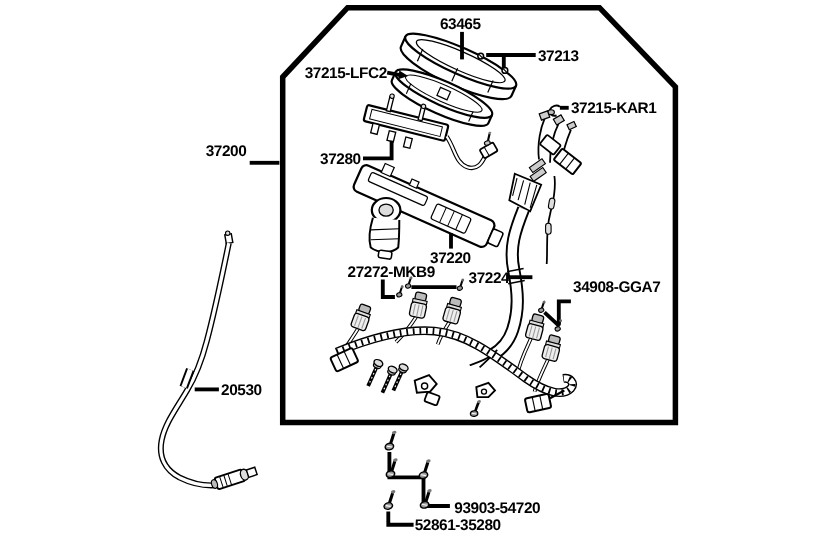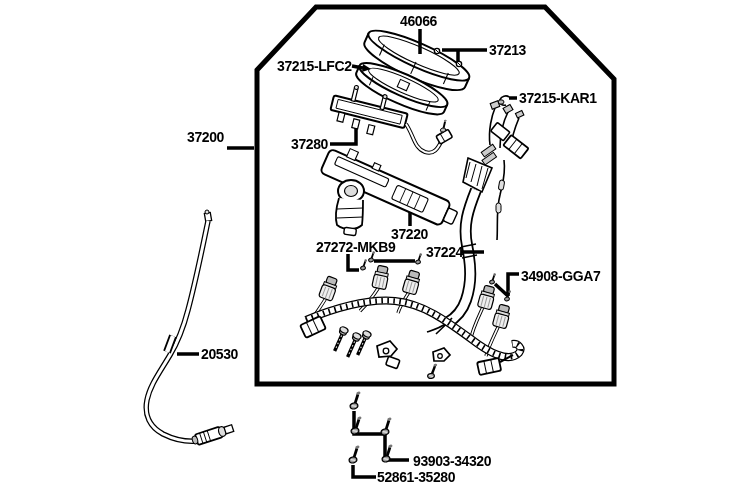--- a/index.html
+++ b/index.html
@@ -11,21 +11,21 @@
   
   .l-37211{left:400px;top:14px;}
   .l-37213{left:489px;top:43px;}
   .l-lfc2{left:277px;top:59px;}
   .l-kar1{left:519px;top:91px;}
   .l-37200{left:187px;top:130px;}
   .l-37280{left:291px;top:137px;}
   .l-37220{left:391px;top:227px;}
   .l-mkb9{left:316px;top:240px;}
   .l-37224{left:426px;top:245px;}
-  .l-gga7{left:521px;top:269px;}
+  .l-gga7{left:521px;top:253px;}
   .l-44830{left:201px;top:347px;}
   .l-34320{left:413px;top:454px;}
   .l-35280{left:377px;top:470px;}
 </style>
 </head>
 <body>
 
 <div class="stage">
 
 <svg width="750" height="500" viewBox="0 0 750 500">
@@ -284,27 +284,27 @@
 
   <g>
     <use href="#screw" transform="translate(354,406) rotate(-15) scale(1.15)"></use>
     <use href="#screw" transform="translate(355,431) rotate(-15) scale(1.15)"></use>
     <use href="#screw" transform="translate(385,432) rotate(-15) scale(1.15)"></use>
     <use href="#screw" transform="translate(386,459) rotate(-15) scale(1.15)"></use>
     <use href="#screw" transform="translate(353,460) rotate(-15) scale(1.15)"></use>
   </g>
 </svg>
 
-<div class="lbl l-37211">46066</div>
+<div class="lbl l-37211">63465</div>
 <div class="lbl l-37213">37213</div>
 <div class="lbl l-lfc2">37215-LFC2</div>
 <div class="lbl l-kar1">37215-KAR1</div>
 <div class="lbl l-37200">37200</div>
 <div class="lbl l-37280">37280</div>
 <div class="lbl l-37220">37220</div>
 <div class="lbl l-mkb9">27272-MKB9</div>
 <div class="lbl l-37224">37224</div>
 <div class="lbl l-gga7">34908-GGA7</div>
 <div class="lbl l-44830">20530</div>
-<div class="lbl l-34320">93903-34320</div>
+<div class="lbl l-34320">93903-54720</div>
 <div class="lbl l-35280">52861-35280</div>
 
 </div>
 
 </body></html>

